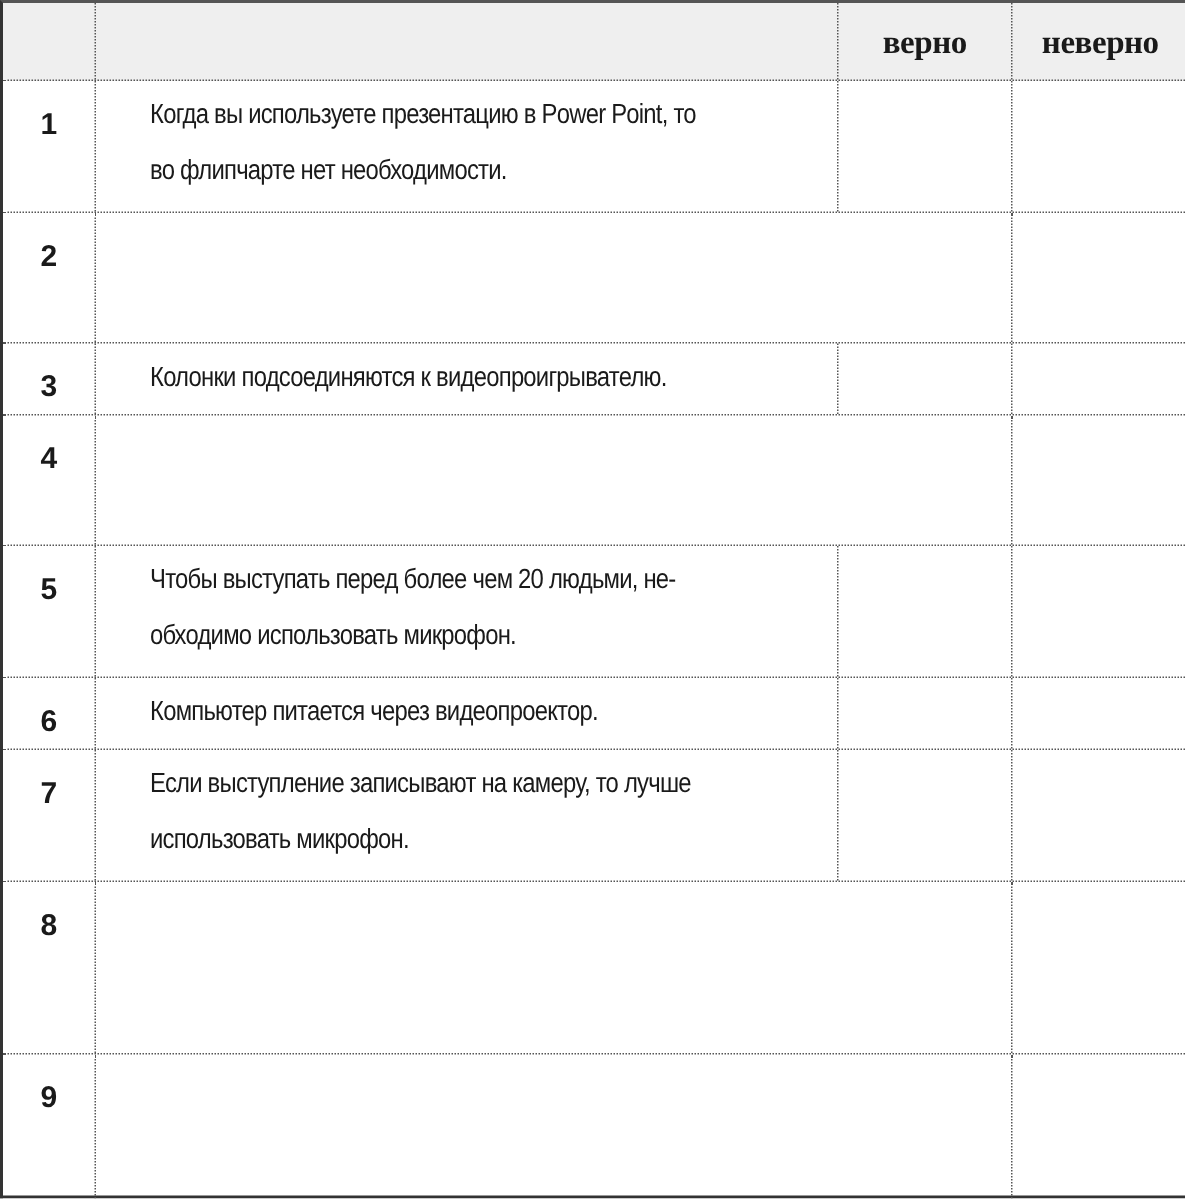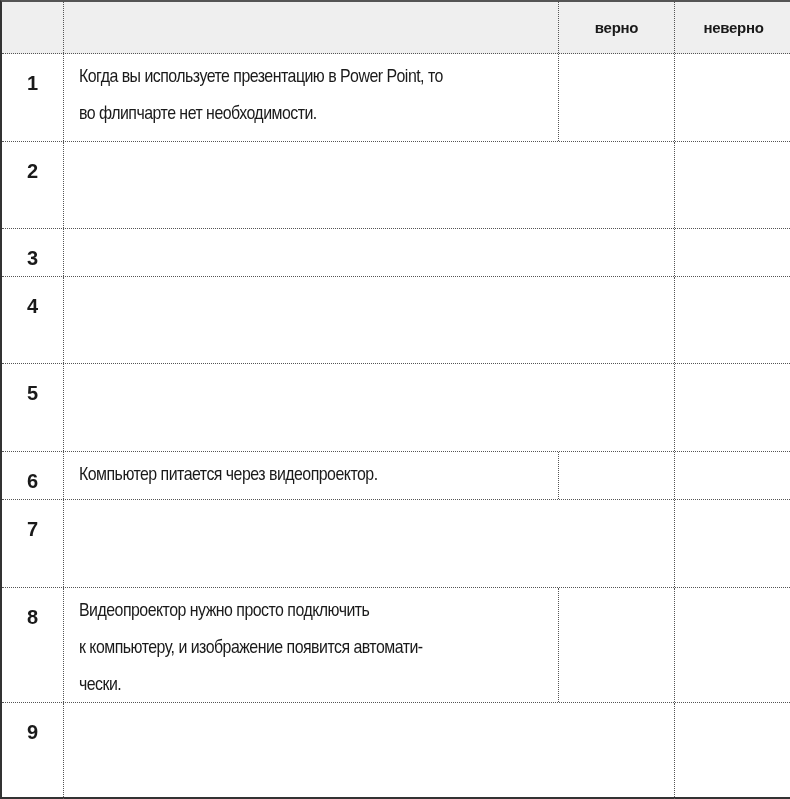--- a/index.html
+++ b/index.html
@@ -74,25 +74,27 @@
     }
     .c-false {
       left: 673px;
       width: 117px;
     }
     .hdr-label {
       display: flex;
       align-items: center;
       justify-content: center;
       font-weight: bold;
-      font-size: 15px;
+      font-size: 22px;
       letter-spacing: -0.3px;
+      font-family: Liberation Serif, serif;
     }
     .text-inner {
       margin-top: -14px;
+      margin-left: 21px;
     }
   </style>
 </head>
 <body>
 
 <div class="table">
 
   <div class="row header" style="top:0; height:52px;">
     <div class="cell c-num"></div>
     <div class="cell c-text"></div>
@@ -113,62 +115,72 @@
   </div>
 
   <div class="row" style="top:140px; height:87px;">
     <div class="cell c-num">2</div>
     <div class="cell c-true"></div>
     <div class="cell c-false"></div>
   </div>
 
   <div class="row" style="top:227px; height:48px;">
     <div class="cell c-num">3</div>
+    <div class="cell c-text">
+      <div class="text-inner">
+        <span class="line" style="display: block; transform: scaleX(0.86); transform-origin: left center;">Колонки подсоединяются к видеопроигрывателю.</span>
+      </div>
+    </div>
     <div class="cell c-true"></div>
     <div class="cell c-false"></div>
   </div>
 
   <div class="row" style="top:275px; height:87px;">
     <div class="cell c-num">4</div>
     <div class="cell c-true"></div>
     <div class="cell c-false"></div>
   </div>
 
   <div class="row" style="top:362px; height:88px;">
     <div class="cell c-num">5</div>
+    <div class="cell c-text">
+      <div class="text-inner">
+        <span class="line" style="display: block; transform: scaleX(0.86); transform-origin: left center;">Чтобы выступать перед более чем 20 людьми, не-</span>
+        <span class="line" style="display: block; transform: scaleX(0.86); transform-origin: left center;">обходимо использовать микрофон.</span>
+      </div>
+    </div>
     <div class="cell c-true"></div>
     <div class="cell c-false"></div>
   </div>
 
   <div class="row" style="top:450px; height:48px;">
     <div class="cell c-num">6</div>
     <div class="cell c-text">
       <div class="text-inner">
         <span class="line" style="display: block; transform: scaleX(0.86); transform-origin: left center;">Компьютер питается через видеопроектор.</span>
       </div>
     </div>
     <div class="cell c-true"></div>
     <div class="cell c-false"></div>
   </div>
 
   <div class="row" style="top:498px; height:88px;">
     <div class="cell c-num">7</div>
+    <div class="cell c-text">
+      <div class="text-inner">
+        <span class="line" style="display: block; transform: scaleX(0.86); transform-origin: left center;">Если выступление записывают на камеру, то лучше</span>
+        <span class="line" style="display: block; transform: scaleX(0.86); transform-origin: left center;">использовать микрофон.</span>
+      </div>
+    </div>
     <div class="cell c-true"></div>
     <div class="cell c-false"></div>
   </div>
 
   <div class="row" style="top:586px; height:115px;">
     <div class="cell c-num">8</div>
-    <div class="cell c-text">
-      <div class="text-inner">
-        <span class="line" style="display: block; transform: scaleX(0.86); transform-origin: left center;">Видеопроектор нужно просто подключить</span>
-        <span class="line" style="display: block; transform: scaleX(0.86); transform-origin: left center;">к компьютеру, и изображение появится автомати-</span>
-        <span class="line" style="display: block; transform: scaleX(0.86); transform-origin: left center;">чески.</span>
-      </div>
-    </div>
     <div class="cell c-true"></div>
     <div class="cell c-false"></div>
   </div>
 
   <div class="row last" style="top:701px; height:96px;">
     <div class="cell c-num">9</div>
     <div class="cell c-true"></div>
     <div class="cell c-false"></div>
   </div>
 

